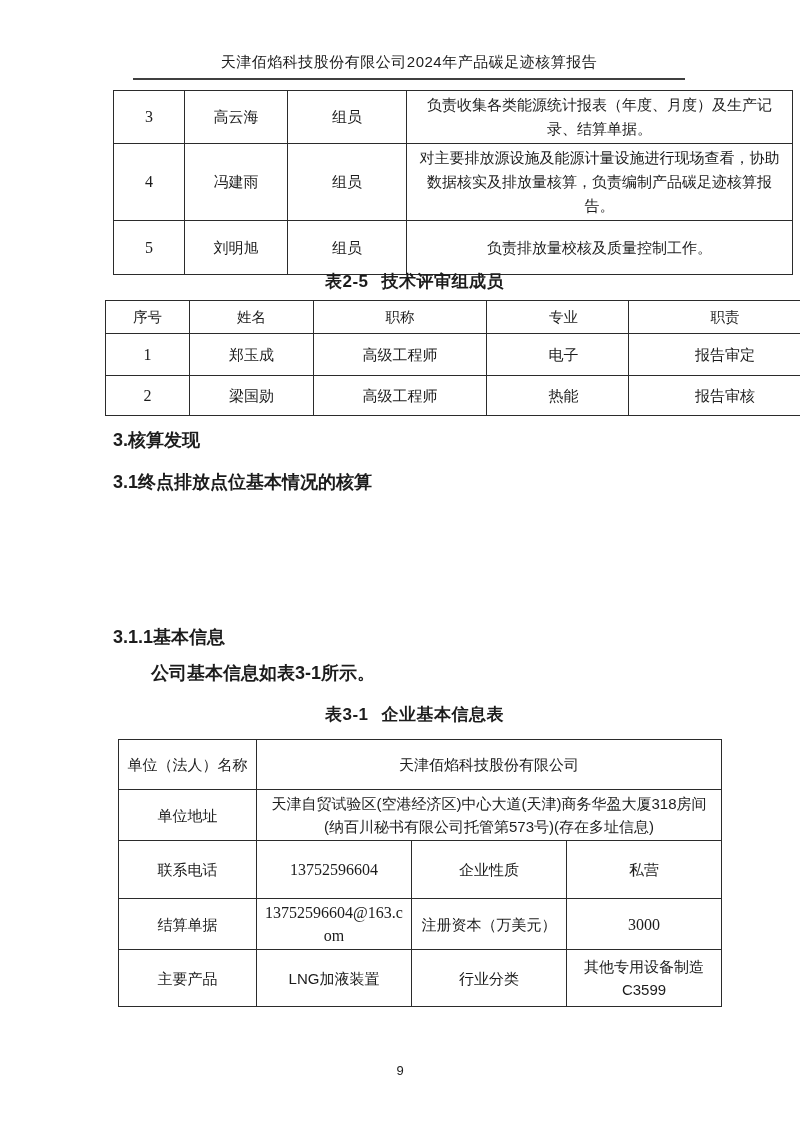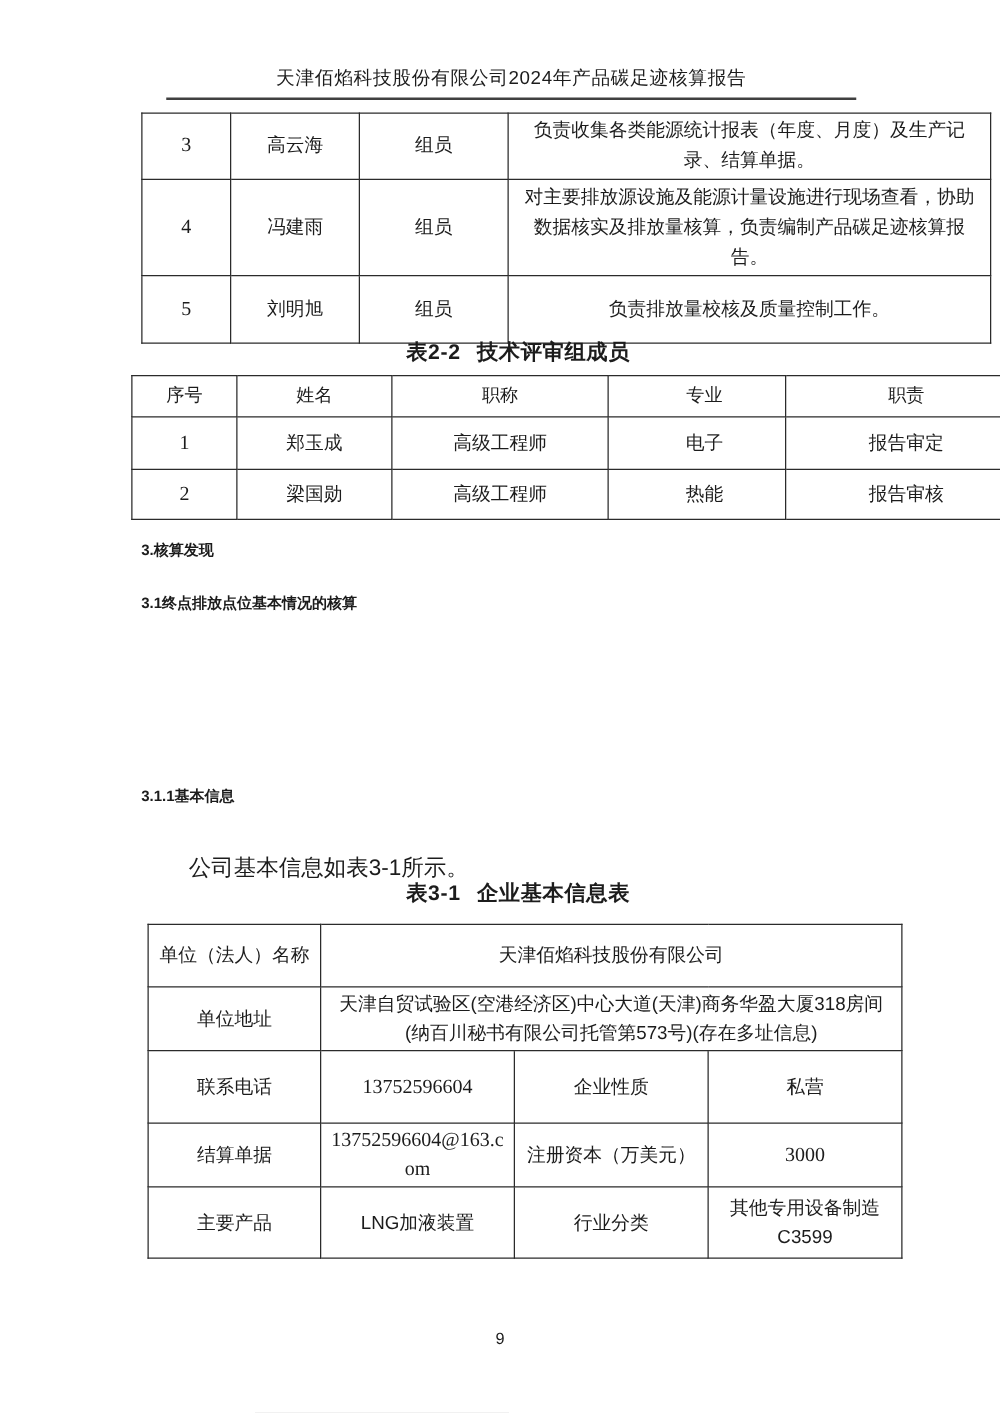--- a/index.html
+++ b/index.html
@@ -51,33 +51,33 @@
   .t2 .c3 { width:156px; }
   .t2 .c4 { width:113px;padding-left:20px; }
   .t2 .c5 { width:176px; }
   .t2 tr:nth-child(1) { height:33px; }
   .t2 tr:nth-child(2) { height:42px; }
   .t2 tr:nth-child(3) { height:40px; }
   .t2 .hd { font-family:"Liberation Serif","DejaVu Serif",serif; font-size:14.5px; }
 
   
   .h-section {
-    position:absolute; left:113px; font-size:12px; font-weight:bold;
+    position:absolute; left:113px; font-size:18px; font-weight:bold;
     line-height:22px; white-space:nowrap;
   }
   .h-3   { top:429px; }
   .h-31  { top:471px; }
   .h-311 { top:626px; }
   .body-para {
     position:absolute; left:113px; width:617px; margin:0;
     font-size:18px; line-height:40px; text-indent:38px;
     text-align:justify;
   }
   .p-31  { top:506px; }
-  .p-311 { top:674px; }
+  .p-311 { top:653px;font-weight:bold; }
 
   
   .t3 { left:118px; top:739px; width:604px; }
   .t3 .c1 { width:121px; }
   .t3 .c2 { width:181px; }
   .t3 .c3 { width:122px; }
   .t3 .c4 { width:180px; }
   .t3 tr:nth-child(1) { height:50px; }
   .t3 tr:nth-child(2) { height:49px; }
   .t3 tr:nth-child(3) { height:58px; }
@@ -117,21 +117,21 @@
       <tr>
         <td class="c-no serif">5</td>
         <td class="c-name">刘明旭</td>
         <td class="c-role">组员</td>
         <td class="c-duty">负责排放量校核及质量控制工作。</td>
       </tr>
     </tbody>
   </table>
 
   <div class="tbl-title title-24">
-    <span>表2-2</span><span class="gap">技术评审组成员</span>
+    <span>表2-5</span><span class="gap">技术评审组成员</span>
   </div>
 
   <table class="t2">
     <tbody>
       <tr>
         <td class="c1 hd">序号</td>
         <td class="c2 hd">姓名</td>
         <td class="c3 hd">职称</td>
         <td class="c4 hd">专业</td>
         <td class="c5 hd">职责</td>

